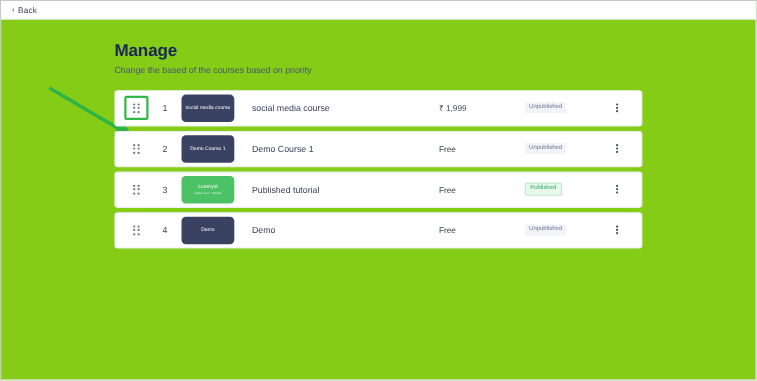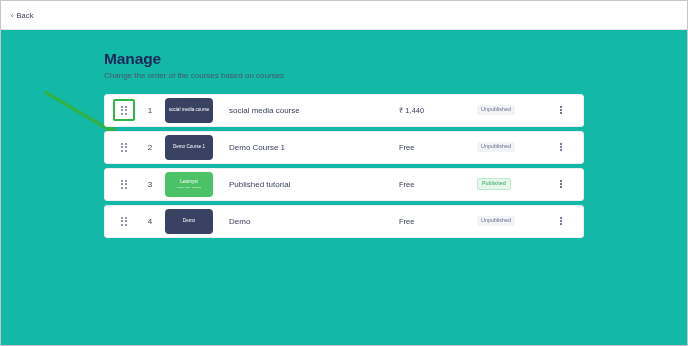--- a/index.html
+++ b/index.html
@@ -18,21 +18,21 @@
     width: 688px;
     height: 346px;
     box-sizing: border-box;
     border: 1px solid #c6c6c8;
     background: #ffffff;
     overflow: hidden;
   }
 
   
   #topbar {
-    height: 29px;
+    height: 17px;
     box-sizing: border-box;
     border-bottom: 1px solid #e4e5e9;
     background: #ffffff;
     display: flex;
     align-items: center;
     padding-left: 10px;
   }
   #back-link {
     display: flex;
     align-items: center;
@@ -43,21 +43,21 @@
     cursor: pointer;
   }
   #back-link .chev {
     font-size: 7px;
     line-height: 1;
     color: #3c4257;
   }
 
   
   #page {
-    background: #14b8a6;
+    background: #84cc16;
     height: 327px;
     box-sizing: border-box;
     padding: 20px 0 0 0;
     position: relative;
   }
   #content {
     width: 480px;
     margin: 0 auto;
     position: relative;
   }
@@ -253,42 +253,42 @@
       <defs>
         <marker id="arrowhead" markerWidth="5" markerHeight="5" refX="2.2" refY="2.5" orient="auto">
           <polygon points="0,0 5,2.5 0,5" fill="#2eb348"></polygon>
         </marker>
       </defs>
       <line x1="2" y1="4" x2="70" y2="44" stroke="#2eb348" stroke-width="3.2" marker-end="url(#arrowhead)"></line>
     </svg>
 
     <div id="content">
       <h1 id="page-title">Manage</h1>
-      <div id="page-subtitle">Change the order of the courses based on courses</div>
+      <div id="page-subtitle">Change the based of the courses based on priority</div>
 
       <div id="course-list">
           <div class="course-row">
             <div class="drag-cell highlighted">
               <span class="drag-handle">
                 <i></i>
                 <i></i>
                 <i></i>
                 <i></i>
                 <i></i>
                 <i></i>
               </span>
             </div>
             <div class="index-cell">1</div>
             <div class="thumb-cell">
               <div class="thumb" style="background: rgb(58, 66, 99);">
                 <span>social media course</span>
               </div>
             </div>
             <div class="name-cell">social media course</div>
-            <div class="price-cell">₹ 1,440</div>
+            <div class="price-cell">₹ 1,999</div>
             <div class="status-cell">
               <span class="badge unpublished">Unpublished</span>
             </div>
             <div class="menu-cell">
               <span class="kebab">
                 <i></i>
                 <i></i>
                 <i></i>
               </span>
             </div>

